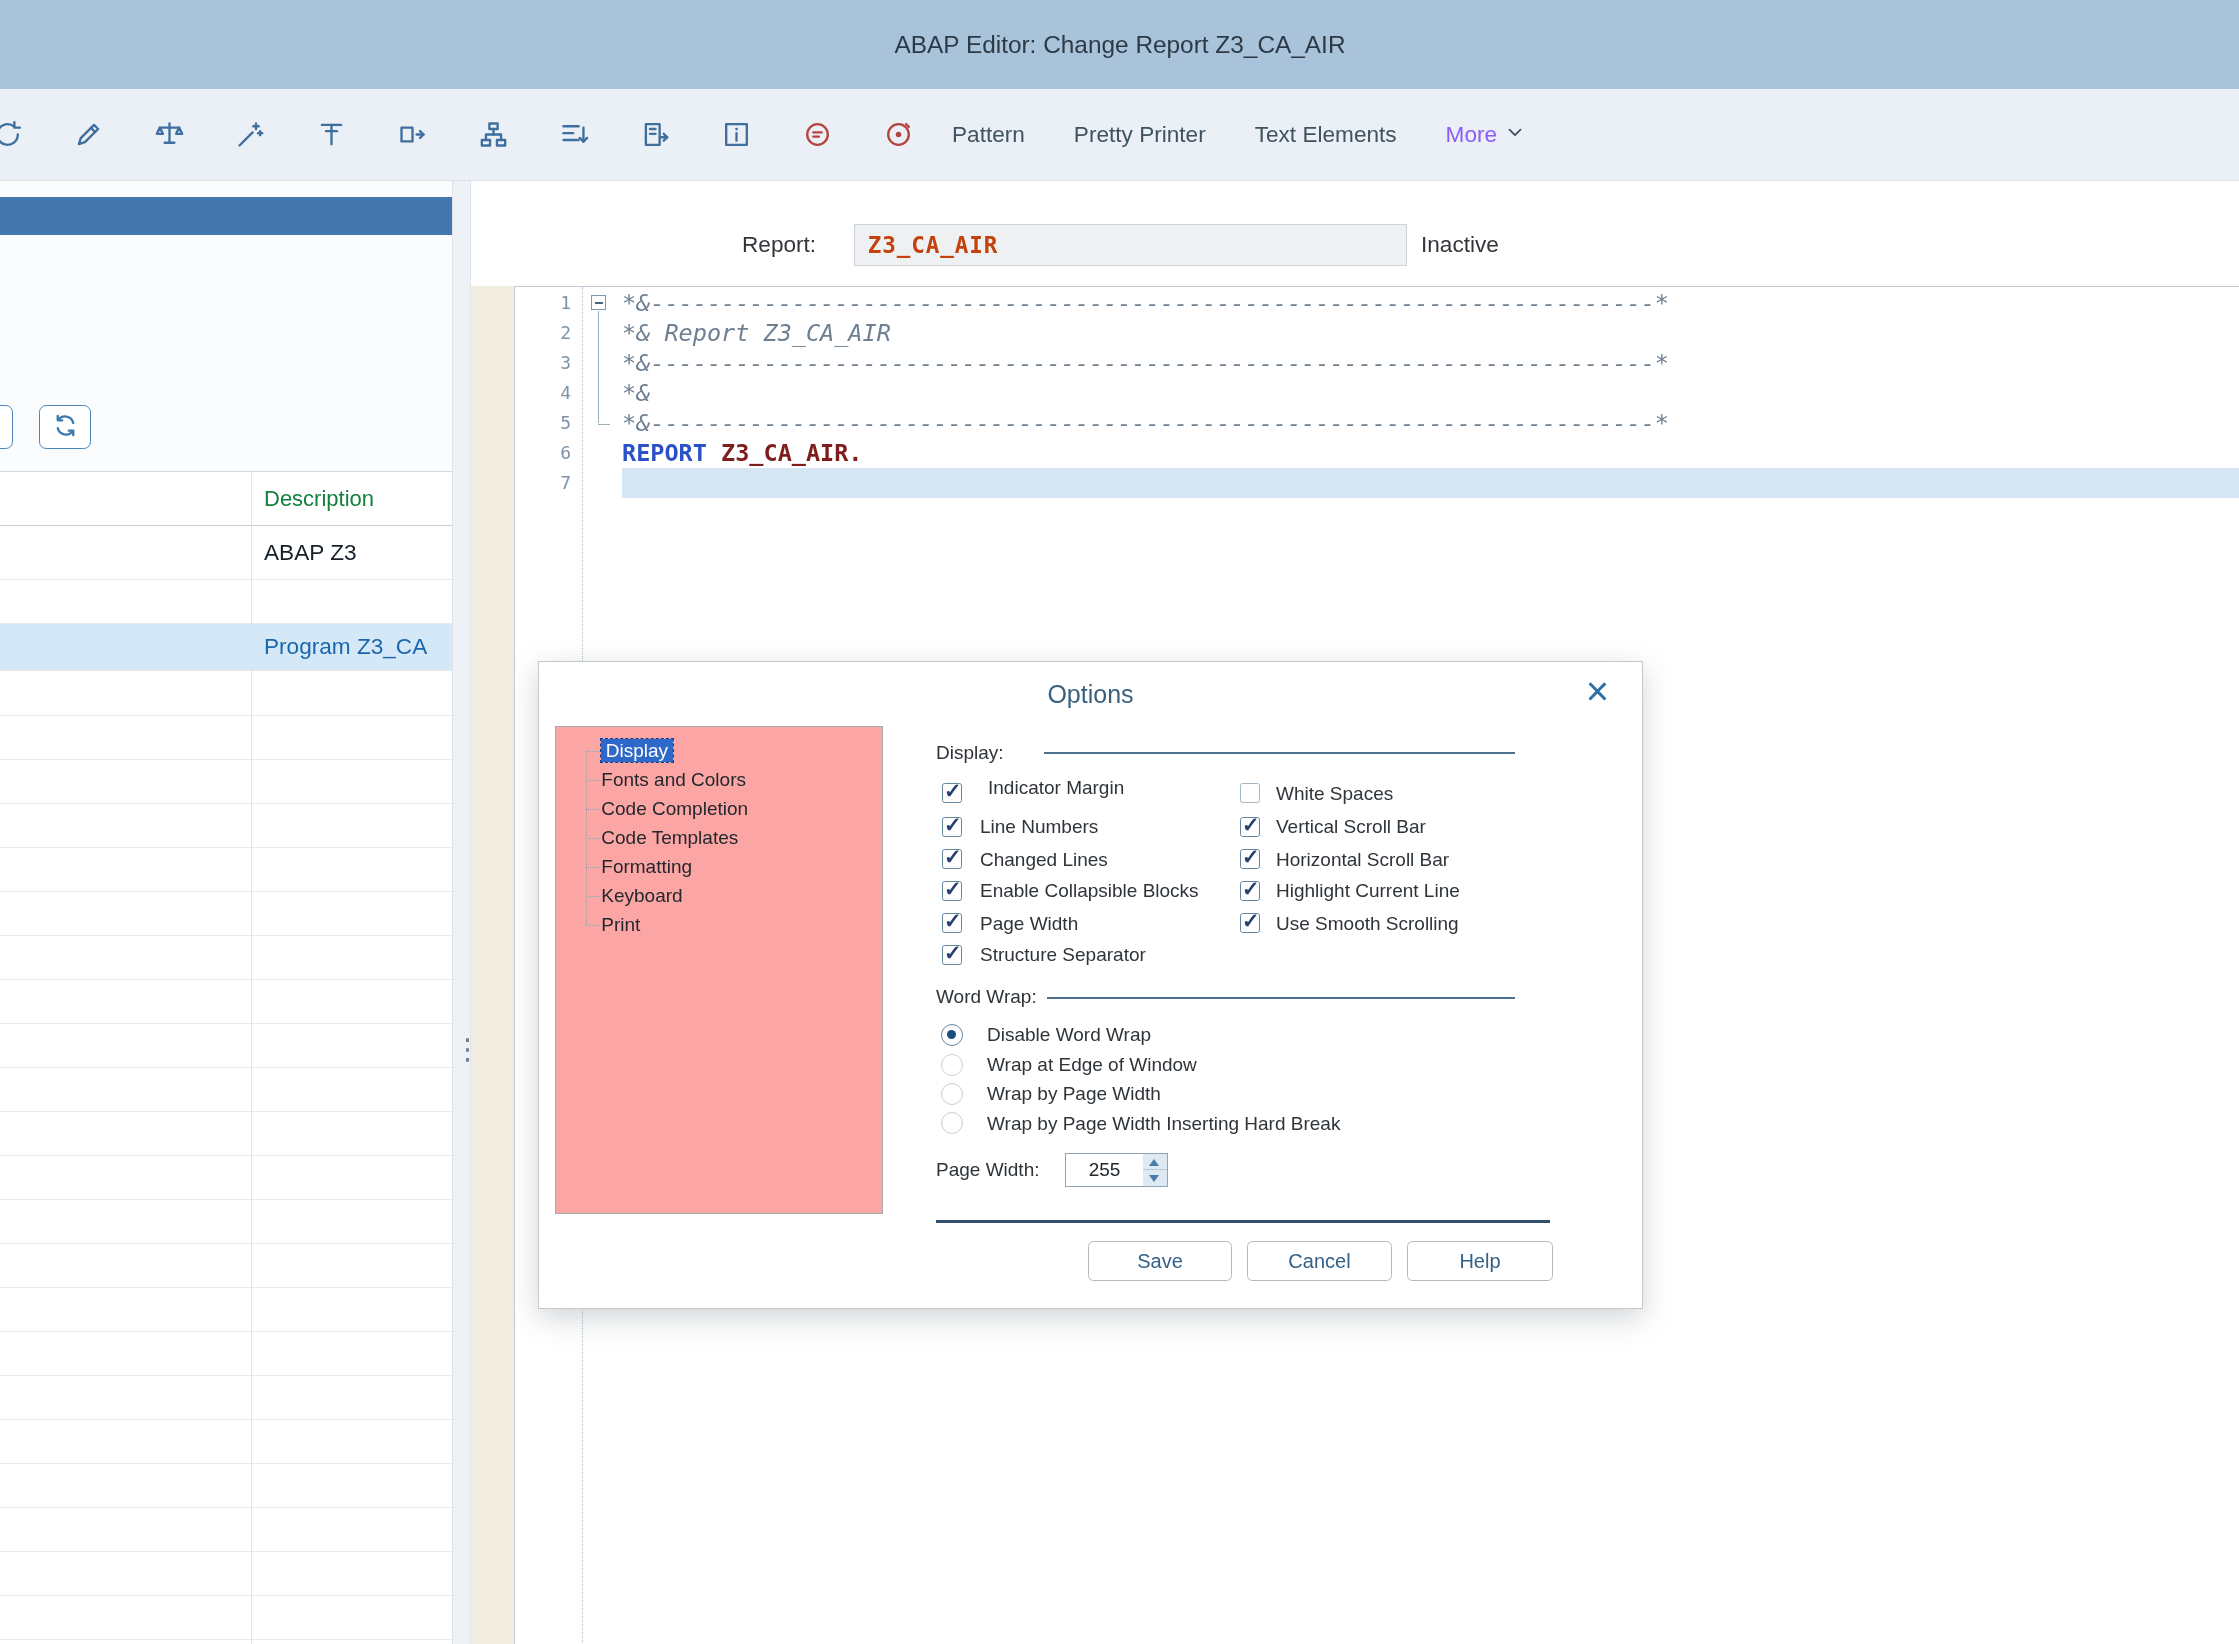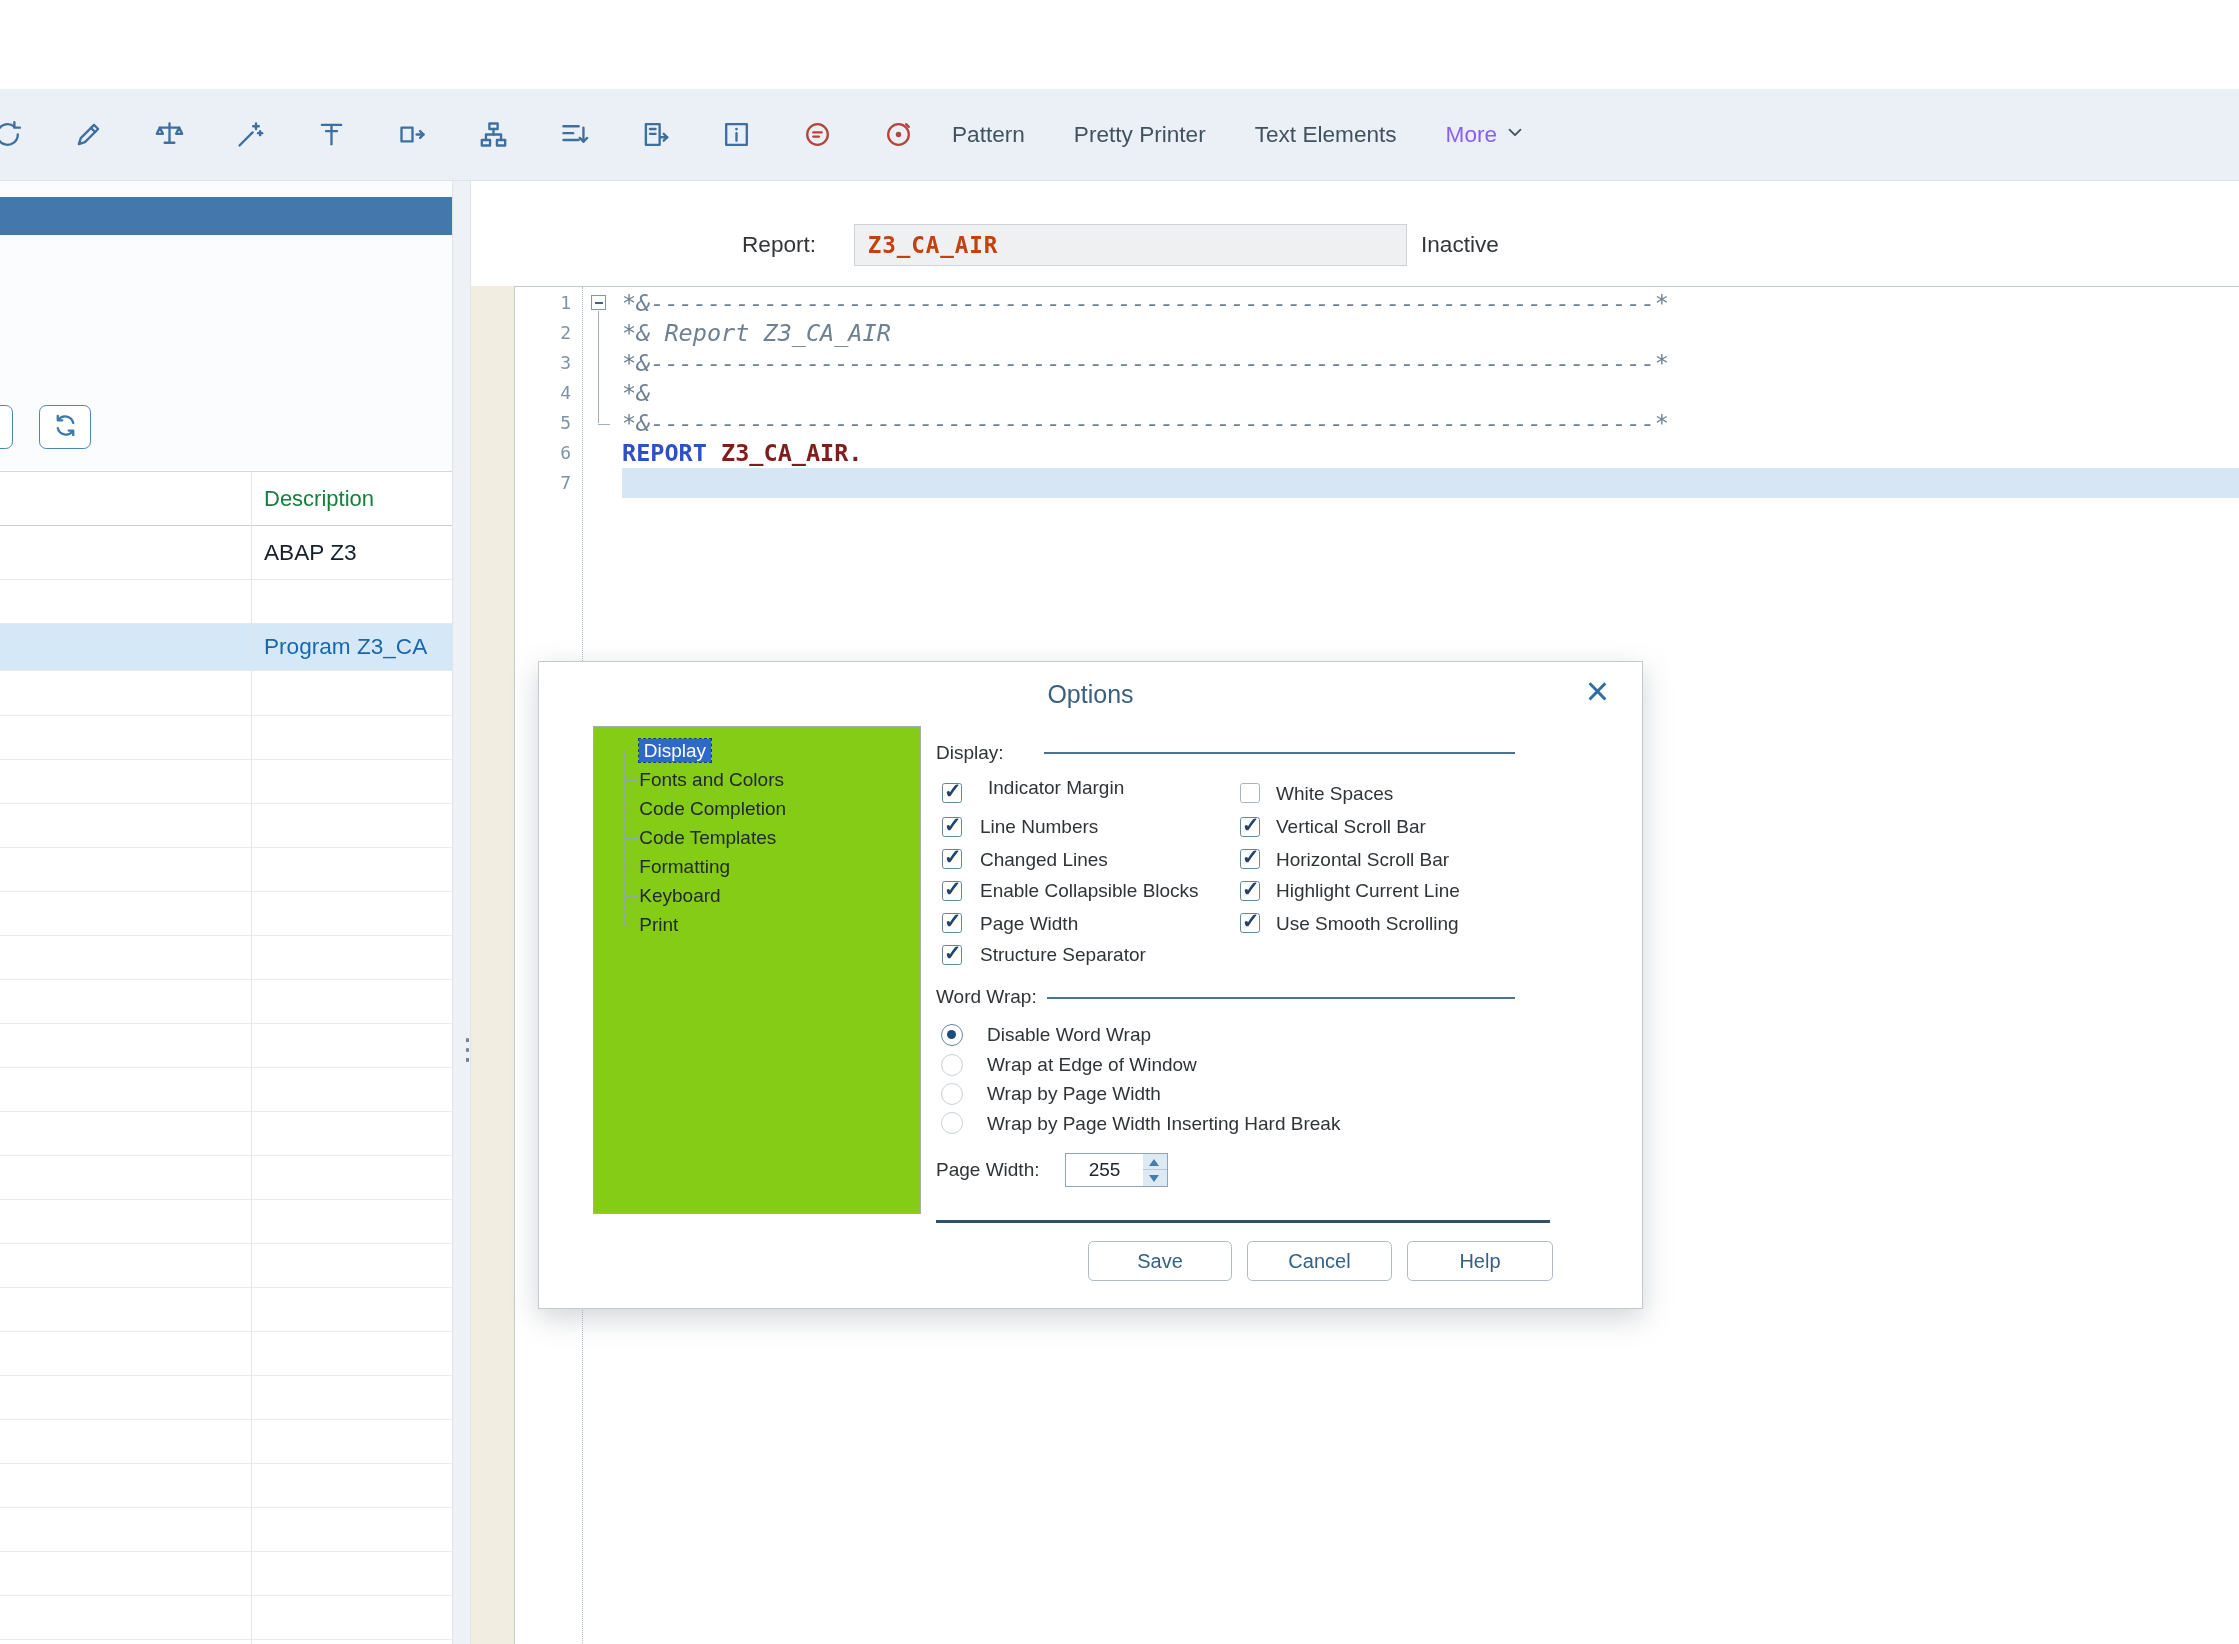--- a/index.html
+++ b/index.html
@@ -66,21 +66,21 @@
   .fold-box::after { content:""; width:8.1px; height:1.8px; background:#4a6579; }
   .fold-line { position:absolute; left:83px; top:24.4px; width:0.9px; height:112px; background:#9fb0bd; }
   .fold-tick { position:absolute; left:83px; top:137px; width:11.8px; height:0.9px; background:#9fb0bd; }
 
   
   .dialog { position:absolute; left:538px; top:661px; width:1105px; height:648px; background:#fff;
     border:0.9px solid #c6c9cc; box-shadow:0 9px 27px rgba(90,100,110,.28); }
   .dlg-title { position:absolute; left:0; top:18px; width:100%; text-align:center; font-size:25px; color:#39617f; }
   .dlg-close { position:absolute; right:33px; top:7.2px; background:none; border:none; font-size:40px; color:#2f6da7; cursor:pointer;
     font-family:"Liberation Sans", sans-serif; }
-  .dlg-tree { position:absolute; left:16.3px; top:64px; width:328px; height:488px; border:0.9px solid #a8acb0; background:#84cc16;margin-left:38px; }
+  .dlg-tree { position:absolute; left:16.3px; top:64px; width:328px; height:488px; border:0.9px solid #a8acb0; background:#fca5a5; }
   #tree-items { position:relative; padding-top:9px; }
   .tree-vline { position:absolute; left:30px; top:23.5px; height:174px; border-left:0.9px dotted #9aa0a6; }
   .ti { position:relative; height:29px; line-height:29px; padding-left:45px; font-size:19px; color:#23282d; cursor:pointer; }
   .ti::before { content:""; position:absolute; left:30px; top:14.5px; width:12.7px; border-top:0.9px dotted #9aa0a6; }
   .ti.sel .tlbl { background:#2e68c8; color:#fff; outline:0.9px dashed #123b8c; outline-offset:-0.9px; padding:0.9px 4.5px; }
   .grp-label { position:absolute; font-size:19px; color:#2f3439; }
   .rule { position:absolute; height:1.8px; background:#4c7191; }
   .rule.thick { height:2.7px; background:#31506b; }
   .chk { position:absolute; width:20px; height:20px; background:#fff; border:1.8px solid #64869f; border-radius:2.7px; cursor:pointer; }
   .chk.off { border-color:#a3b6c2; }
@@ -98,20 +98,21 @@
   .spin.up::after { content:""; position:absolute; left:6.3px; top:4.5px; border-left:5.4px solid transparent; border-right:5.4px solid transparent; border-bottom:7.2px solid #4b7ba8; }
   .spin.down::after { content:""; position:absolute; left:6.3px; top:4.5px; border-left:5.4px solid transparent; border-right:5.4px solid transparent; border-top:7.2px solid #4b7ba8; }
   .dlg-btn { position:absolute; top:579px; height:40px; background:#fff; border:0.9px solid #b0bac2; border-radius:5.4px;
     color:#346187; font-size:20px; font-family:"Liberation Sans", sans-serif; cursor:pointer; }
 </style>
 </head>
 <body>
 
 <div id="screen">
 
+  <div class="titlebar">ABAP Editor: Change Report Z3_CA_AIR</div>
 
   <div class="toolbar">
     <div id="toolbar-icons">
         <button class="tb-icon">
           <svg width="33" height="33" viewBox="0 0 24 24" fill="none" stroke="#3e6f9e" style="color:#3e6f9e" stroke-width="1.7" stroke-linecap="round" stroke-linejoin="round">
             <path d="M19.5 12a7.5 7.5 0 1 1-2.6-5.7"></path>
             <path d="M17 3v4h4"></path>
           </svg>
         </button>
         <button class="tb-icon">

